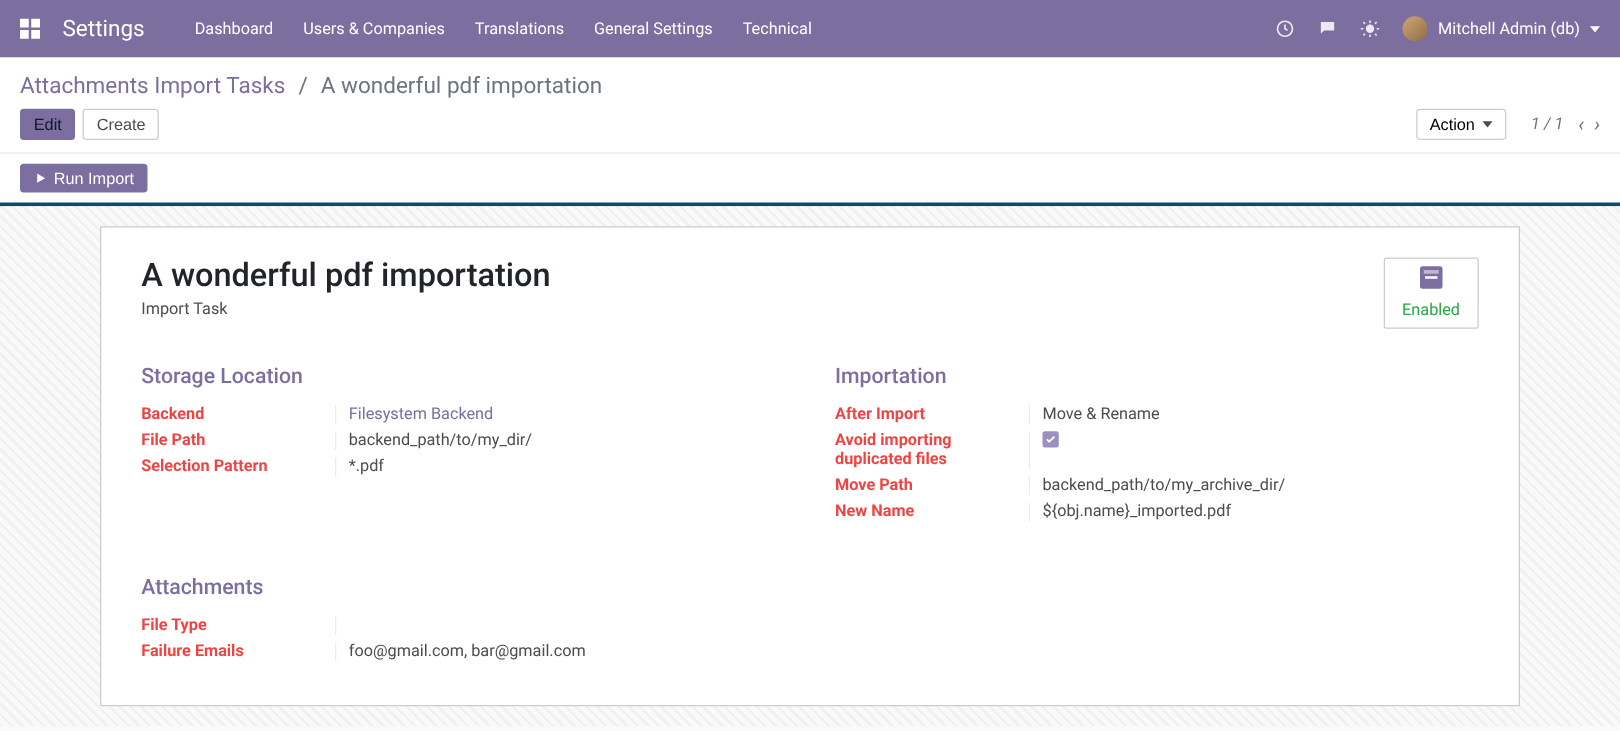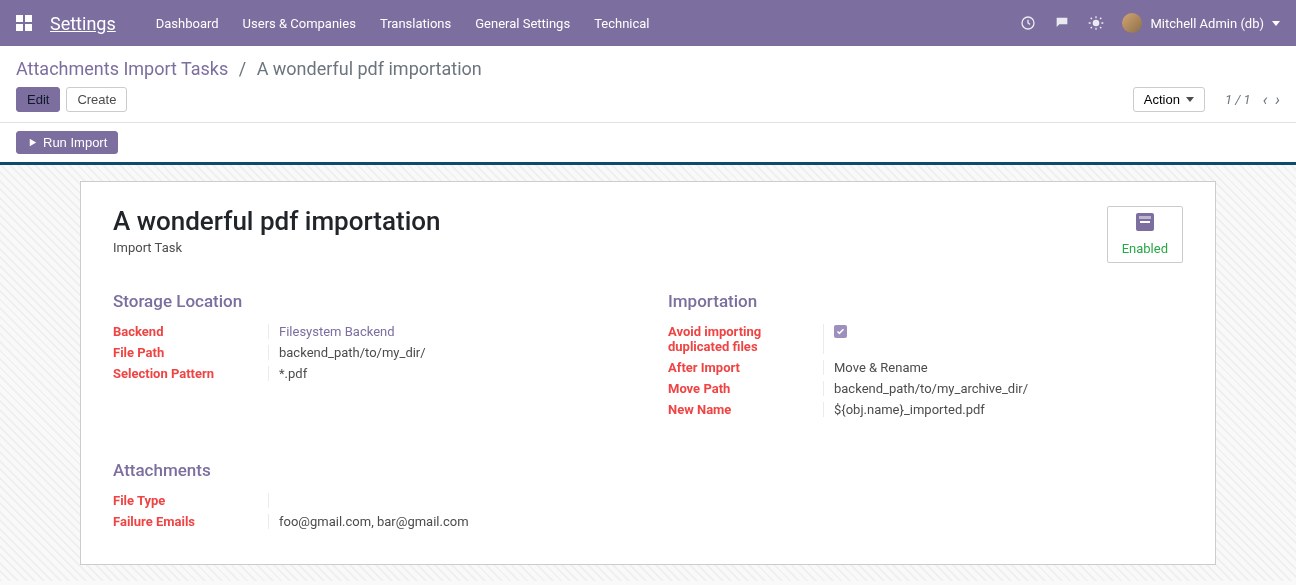--- a/index.html
+++ b/index.html
@@ -1,20 +1,20 @@
 <!DOCTYPE html>
 <html><head>
 <meta charset="utf-8">
 <style>
 * { box-sizing: border-box; margin: 0; padding: 0; }
 body { font-family: -apple-system, BlinkMacSystemFont, "Segoe UI", Roboto, "Helvetica Neue", Arial, sans-serif; font-size: 13px; color: #4c4c4c; background: #f9f9f9; }
 .topbar { background: #7c6e9e; height: 46px; display: flex; align-items: center; padding: 0 16px; color: #fff; }
 .topbar .apps-icon { width: 16px; height: 16px; display: grid; grid-template-columns: 1fr 1fr; grid-template-rows: 1fr 1fr; gap: 2px; margin-right: 18px; cursor: pointer; }
 .topbar .apps-icon span { background: #fff; }
-.topbar .brand { font-size: 18px; font-weight: 400; margin-right: 40px; text-decoration: underline; }
+.topbar .brand { font-size: 18px; font-weight: 400; margin-right: 40px; }
 .topbar .menu { display: flex; gap: 24px; }
 .topbar .menu a { color: #fff; text-decoration: none; font-size: 13px; cursor: pointer; }
 .topbar .right { margin-left: auto; display: flex; align-items: center; gap: 18px; }
 .topbar .right .icon { width: 16px; height: 16px; cursor: pointer; opacity: 0.85; }
 .topbar .user { display: flex; align-items: center; gap: 8px; cursor: pointer; font-size: 13px; }
 .topbar .avatar { width: 20px; height: 20px; border-radius: 50%; background: linear-gradient(135deg,#d4a574,#8b6f47); }
 .subbar { background: #fff; border-bottom: 1px solid #dee2e6; padding: 0 16px; }
 .breadcrumb-row { display: flex; align-items: center; padding: 12px 0 8px 0; }
 .breadcrumb { font-size: 18px; color: #6c757d; }
 .breadcrumb a { color: #7c6e9e; text-decoration: none; }
@@ -154,34 +154,34 @@
           <div class="field-value">backend_path/to/my_dir/</div>
         </div>
         <div class="field-row">
           <div class="field-label">Selection Pattern</div>
           <div class="field-value">*.pdf</div>
         </div>
       </div>
       <div class="col">
         <div class="section-title">Importation</div>
         <div class="field-row">
+          <div class="field-label">After Import</div>
+          <div class="field-value">Move &amp; Rename</div>
+        </div>
+        <div class="field-row">
           <div class="field-label" style="width:155px">Avoid importing duplicated files</div>
           <div class="field-value">
             <span class="checkbox-dis">
               <svg viewBox="0 0 24 24" fill="none" stroke="#fff" stroke-width="4">
                   <path d="M4 12l5 5L20 6"></path>
                 </svg>
             </span>
           </div>
         </div>
         <div class="field-row">
-          <div class="field-label">After Import</div>
-          <div class="field-value">Move &amp; Rename</div>
-        </div>
-        <div class="field-row">
           <div class="field-label">Move Path</div>
           <div class="field-value">backend_path/to/my_archive_dir/</div>
         </div>
         <div class="field-row">
           <div class="field-label">New Name</div>
           <div class="field-value">${obj.name}_imported.pdf</div>
         </div>
       </div>
     </div>
 

